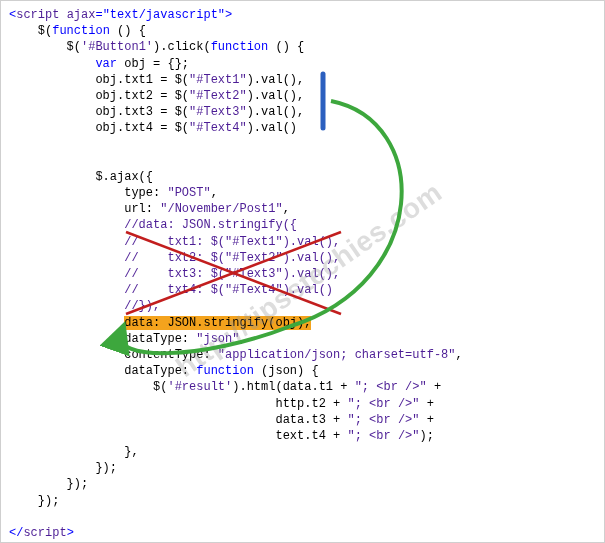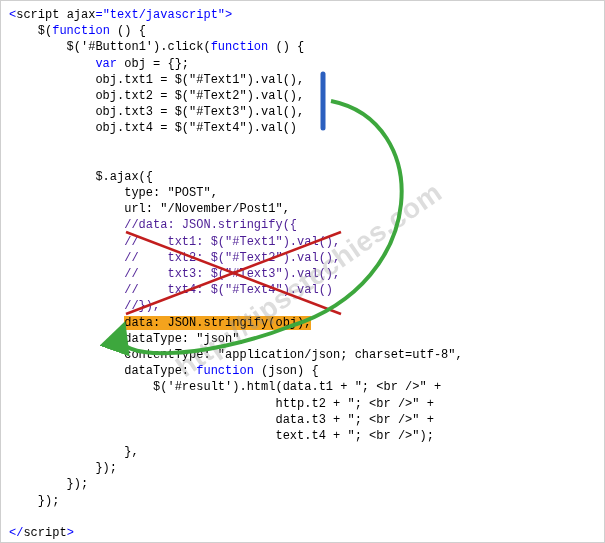--- a/index.html
+++ b/index.html
@@ -20,21 +20,21 @@
     overflow: hidden;
   }
   pre {
     margin: 0;
     padding: 6px 8px;
     white-space: pre;
     font-family: Consolas, "Courier New", monospace;
     font-size: 12px;
   }
   .blue  { color: #0000ff; }
-  .maroon{ color: #000000; }
+  .maroon{ color: #4c1d95; }
   .green { color: #4c1d95; }
   .hl    { background: #f4a31d; }
   .watermark {
     position: absolute;
     top: 260px;
     left: 150px;
     transform: rotate(-35deg);
     font-family: Arial, sans-serif;
     font-size: 28px;
     font-weight: bold;

